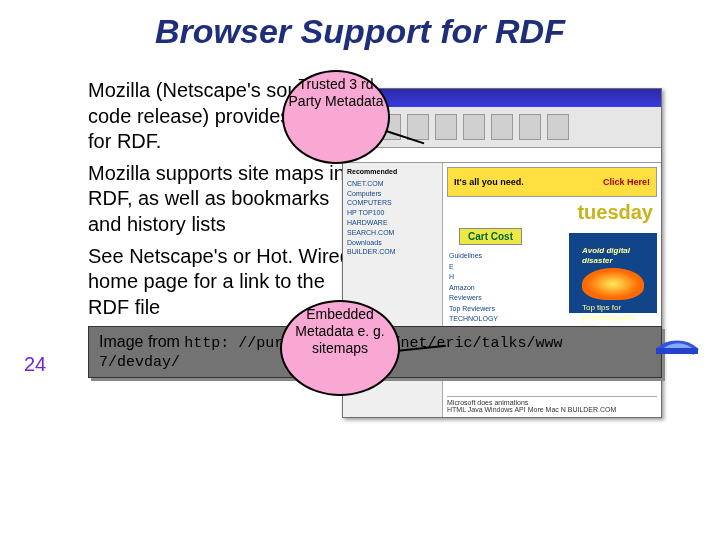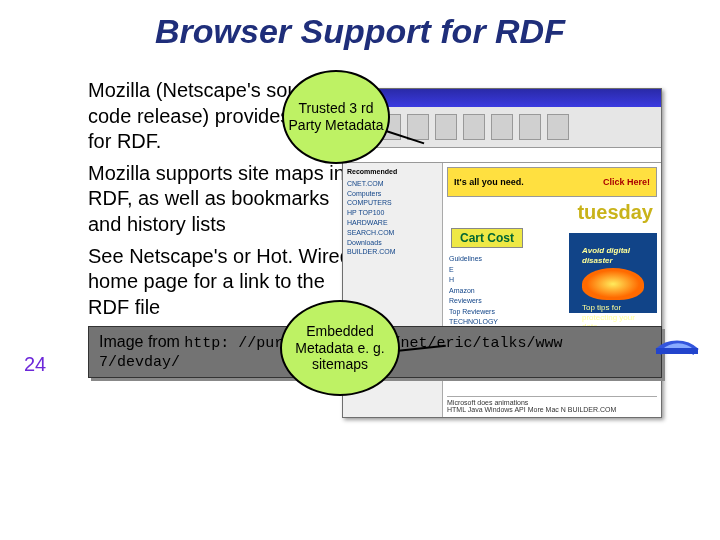--- a/index.html
+++ b/index.html
@@ -107,23 +107,23 @@
     font-weight:bold;
     color:#c9b31a;
     text-align:right;
     padding-right:8px;
     margin-top:2px;
   }
   .shot .carbtn {
     display:inline-block;
     background:#eee845;
     border:1px solid #888;
-    font-size:12px;
+    font-size:10px;
     padding:2px 8px;
-    margin:4px 8px;
+    margin:4px 16px;
     color:#063;
     font-weight:bold;
   }
   .shot .promo {
     position:absolute;
     right:4px;
     top:70px;
     width:88px;
     height:80px;
     background:#114488;
@@ -151,23 +151,22 @@
     right:4px;
     font-size:7px;
     color:#333;
     border-top:1px solid #aaa;
     padding-top:2px;
   }
   .callout {
     position: absolute;
     border: 2px solid #000;
     border-radius: 50%;
-    background: #bef264;
+    background: #f9a8d4;
     display: flex;
-    align-items: center;
     justify-content: center;
     text-align: center;
     font-size: 14px;
     line-height: 1.2;
     z-index: 5;
     padding: 4px;
   }
   .c1 { top: 70px; left: 282px; width: 108px; height: 94px; }
   .c2 { top: 300px; left: 280px; width: 120px; height: 96px; }
   .line {

